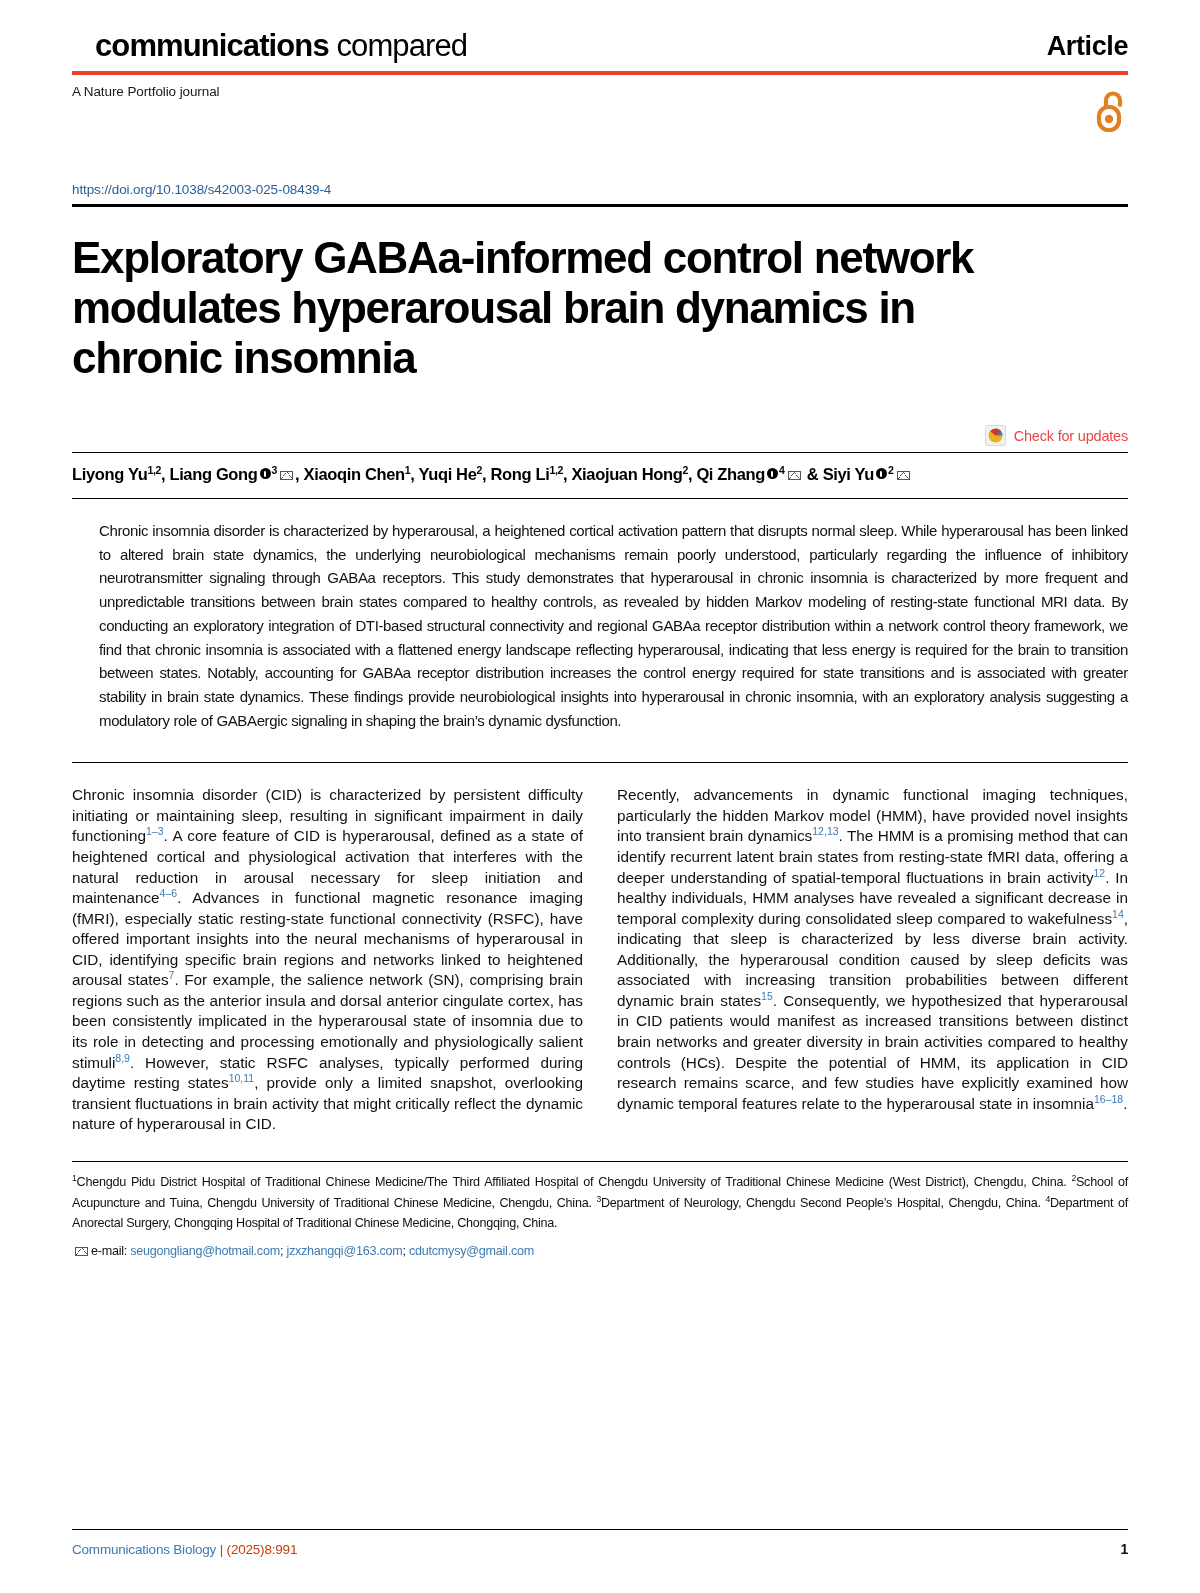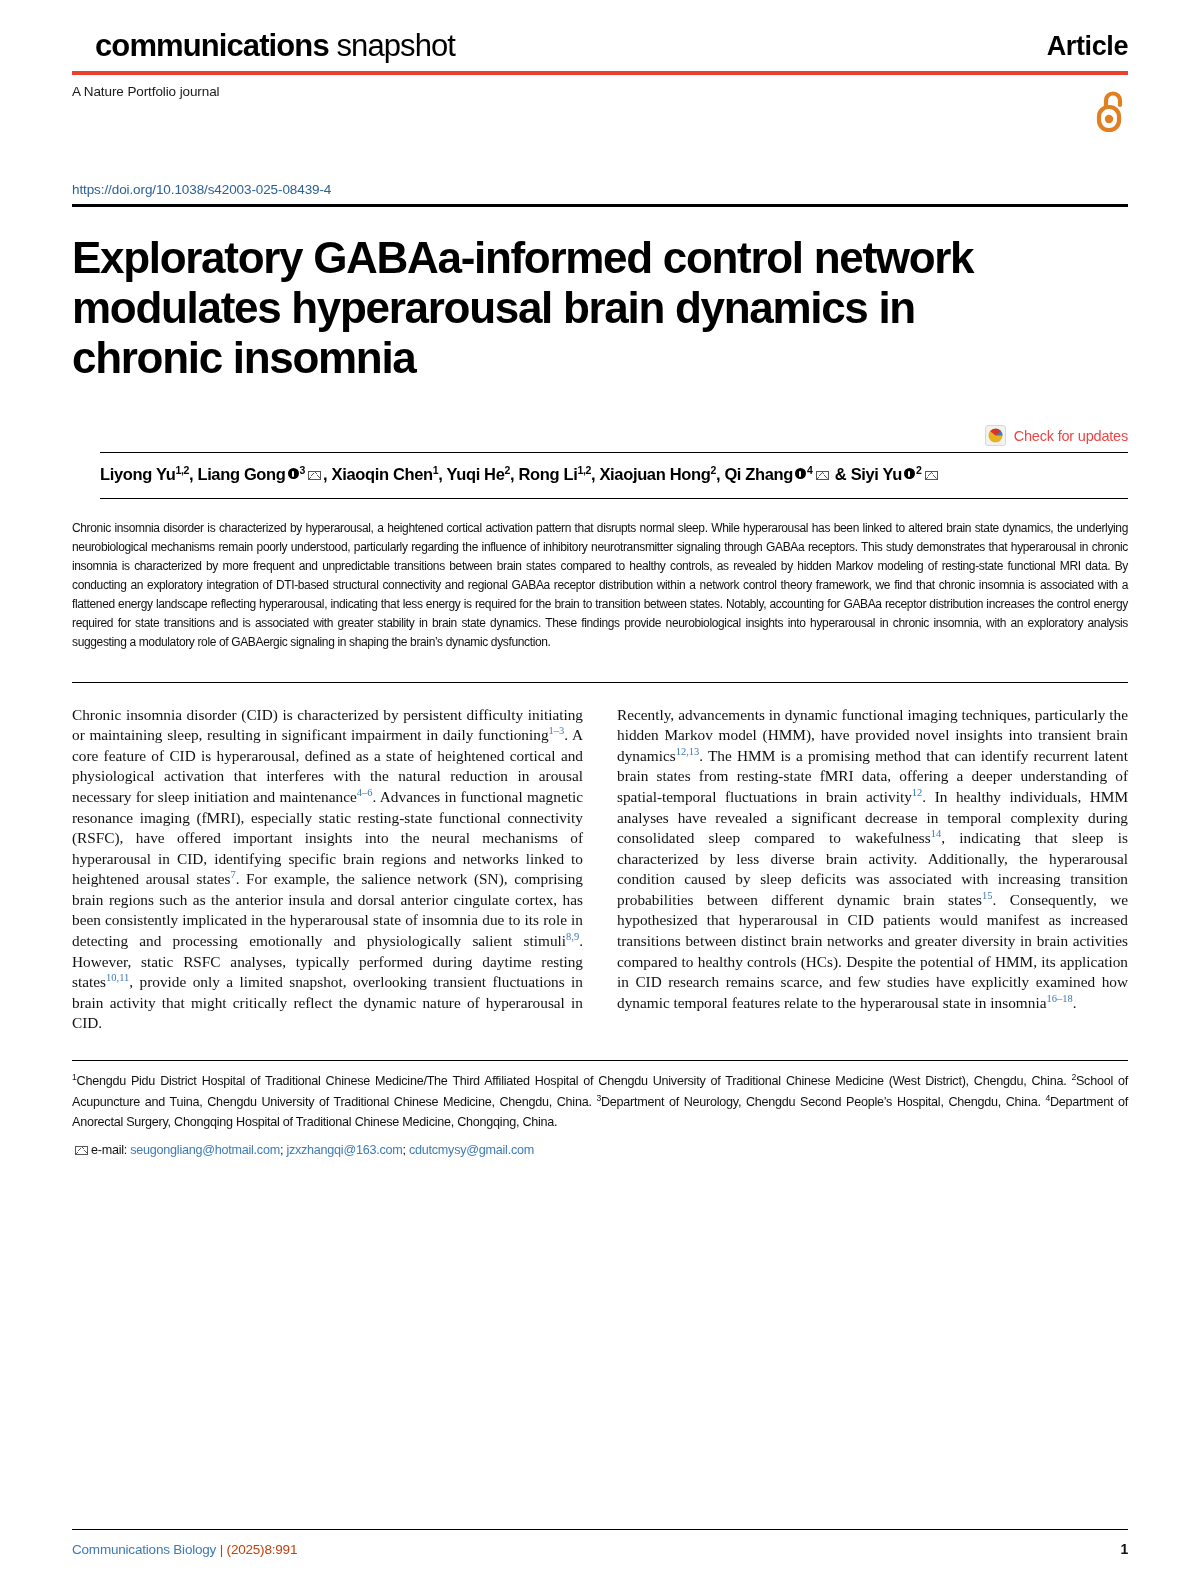--- a/index.html
+++ b/index.html
@@ -100,21 +100,21 @@
   .updates-badge {
     width: 21px; height: 21px;
     border-radius: 3px;
     background: #f2f2f2;
     border: 1px solid #d8d8d8;
     position: relative;
   }
   .updates-text { font-size: 14.5px; color: #ef4444; letter-spacing: -0.2px; }
 
   
-  .authors-wrap { margin-top: 6px; margin-left: 28px; }
+  .authors-wrap { margin-top: 6px; }
   .authors {
     font-size: 16.5px;
     font-weight: bold;
     line-height: 1.52;
     letter-spacing: -0.35px;
     padding: 9px 0 11px 0;
   }
   .authors sup { font-size: 10.5px; font-weight: bold; vertical-align: super; }
   .orcid {
     display: inline-block;
@@ -146,37 +146,38 @@
     position: absolute;
     left: 0; top: 0;
     width: 100%; height: 100%;
     background:
       linear-gradient(to bottom right, transparent 46%, #555 46%, #555 53%, transparent 53%) no-repeat left top / 50% 100%,
       linear-gradient(to bottom left, transparent 46%, #555 46%, #555 53%, transparent 53%) no-repeat right top / 50% 100%;
   }
 
   
   .abstract {
-    font-size: 12px;
+    font-size: 15px;
     line-height: 1.58;
     letter-spacing: -0.36px;
     padding: 20px 0 30px 0;
     text-align: justify;
     color: #111;
+    margin-left: 27px;
   }
 
   
   .body-cols {
     display: flex;
     gap: 34px;
     margin-top: 22px;
   }
   .col {
     flex: 1 1 0;
-    font-family: Liberation Serif, serif;
+    font-family: Liberation Sans, sans-serif;
     font-size: 15.3px;
     line-height: 1.345;
     text-align: justify;
     color: #111;
     hyphens: auto;
   }
   .col p { margin: 0; }
   .cite {
     color: #3d7ab5;
     font-size: 10.5px;
@@ -223,21 +224,21 @@
   .footer-page { color: #111; font-weight: bold; font-size: 14px; }
 </style>
 </head>
 <body>
 
 <div class="page">
 
   <div class="masthead">
     <div class="journal-logo">
       <span class="bold">communications</span>
-      <span class="light">snapshot</span>
+      <span class="light">compared</span>
     </div>
     <div class="article-label">Article</div>
   </div>
   <div class="red-rule"></div>
 
   <div class="sub-masthead">
     <div class="portfolio-line">A Nature Portfolio journal</div>
     <div class="oa-icon">
       <svg width="34" height="44" viewBox="0 0 34 44" aria-hidden="true">
         <path d="M12,17 L12,10.5 A7,7 0 0 1 26,10.5 L26,15" fill="none" stroke="#e08020" stroke-width="4.2" stroke-linecap="round"></path>

